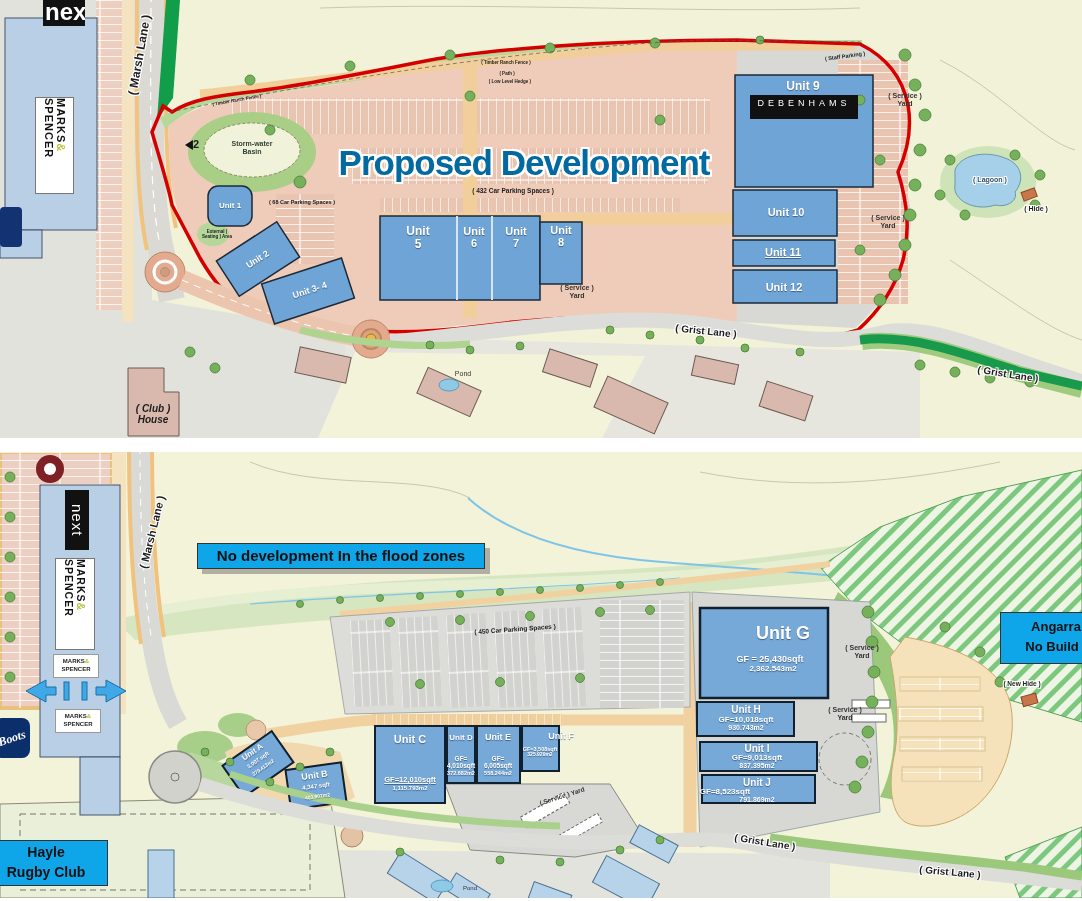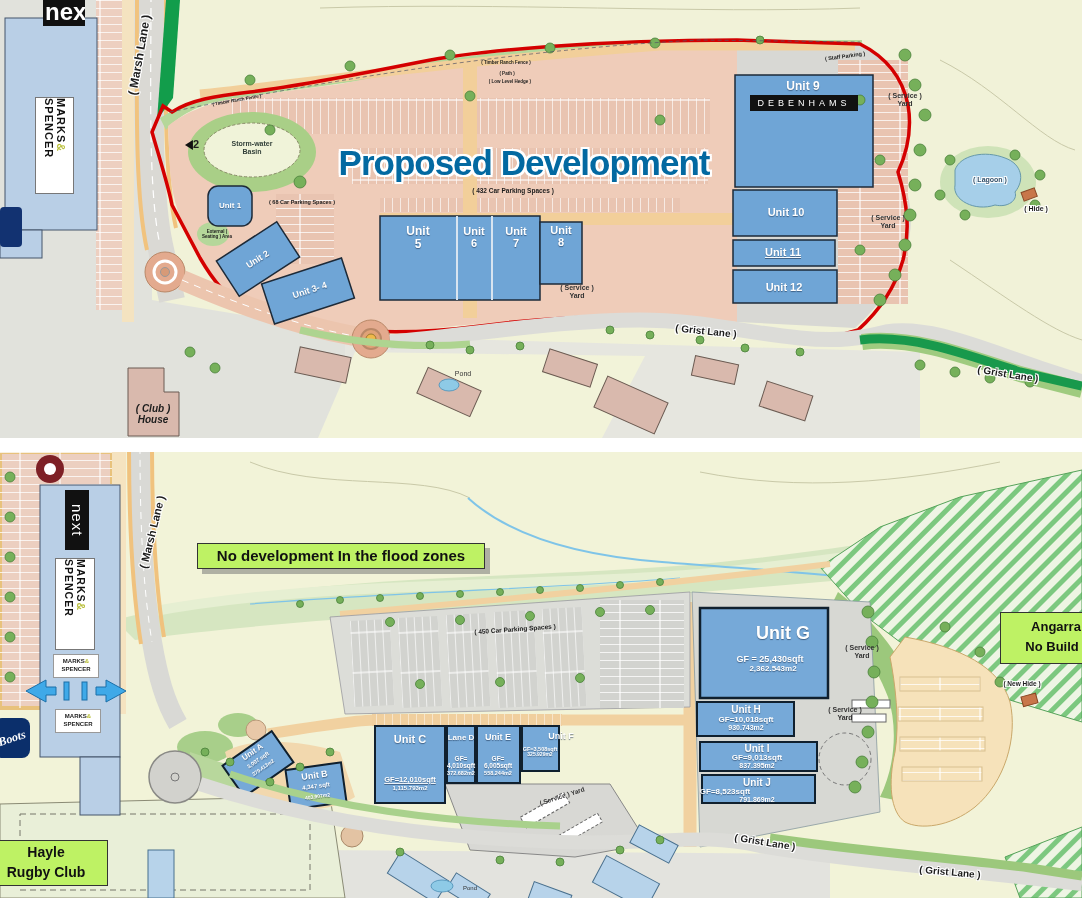--- a/index.html
+++ b/index.html
@@ -8,21 +8,21 @@
   .plan{position:absolute;left:0;width:1082px;overflow:hidden;background:#f1f2d8;}
   #plan-top{top:0;height:438px;}
   #plan-bottom{top:452px;height:446px;}
   svg.base{position:absolute;left:0;top:0;display:block;}
   .lbl{position:absolute;transform:translate(-50%,-50%);white-space:nowrap;
        text-align:center;font-weight:bold;color:#1c1c1c;line-height:1.1;}
   .halo{text-shadow:-1px -1px 0 #fff,1px -1px 0 #fff,-1px 1px 0 #fff,1px 1px 0 #fff,0 1px 0 #fff,0 -1px 0 #fff;}
   .wt{color:#fff;text-shadow:0 1px 1px rgba(20,40,70,.55);}
   .title{font-size:35px;letter-spacing:-1px;color:#0369a1;
      text-shadow:-2px -2px 0 #fff,2px -2px 0 #fff,-2px 2px 0 #fff,2px 2px 0 #fff,0 2px 0 #fff,0 -2px 0 #fff,2px 0 0 #fff,-2px 0 0 #fff;}
-  .box{position:absolute;background:#bef264;border:1.5px solid #333;color:#111;
+  .box{position:absolute;background:#0ea5e9;border:1.5px solid #333;color:#111;
        font-weight:bold;text-align:center;}
   .note-shadow{box-shadow:5px 5px 0 rgba(120,120,120,.55);}
   .vtext{writing-mode:vertical-rl;}
   .amp{color:#b9bf3a;}
   .tri-left{display:inline-block;width:0;height:0;border-top:5px solid transparent;
        border-bottom:5px solid transparent;border-right:8px solid #111;vertical-align:middle;}
 </style>
 </head>
 <body>
 
@@ -227,21 +227,21 @@
   <div class="lbl" style="left:463px;top:374px;font-size:7px;font-weight:normal;color:#333;">Pond</div>
 
   <div class="lbl wt" style="left:230px;top:206px;font-size:8px;">Unit 1</div>
   <div class="lbl wt" style="left:258px;top:260px;font-size:9px;transform:translate(-50%,-50%) rotate(-33deg);">Unit 2</div>
   <div class="lbl wt" style="left:310px;top:291px;font-size:9px;transform:translate(-50%,-50%) rotate(-18deg);">Unit 3- 4</div>
   <div class="lbl wt" style="left:418px;top:238px;font-size:12px;"><span>Unit</span><br><span>5</span></div>
   <div class="lbl wt" style="left:474px;top:237px;font-size:11px;"><span>Unit</span><br><span>6</span></div>
   <div class="lbl wt" style="left:516px;top:237px;font-size:11px;"><span>Unit</span><br><span>7</span></div>
   <div class="lbl wt" style="left:561px;top:236px;font-size:11px;"><span>Unit</span><br><span>8</span></div>
   <div class="lbl wt" style="left:803px;top:87px;font-size:12px;">Unit 9</div>
-  <div style="position:absolute;left:750px;top:95px;width:108px;height:16px;background:#111;color:#fff;
+  <div style="position:absolute;left:750px;top:95px;width:108px;height:24px;background:#111;color:#fff;
        font-size:9px;letter-spacing:4px;text-align:center;line-height:16px;">DEBENHAMS</div>
   <div class="lbl wt" style="left:786px;top:212px;font-size:11px;">Unit 10</div>
   <div class="lbl wt" style="left:783px;top:252px;font-size:11px;text-decoration:underline;">Unit 11</div>
   <div class="lbl wt" style="left:784px;top:287px;font-size:11px;">Unit 12</div>
 
   <div style="position:absolute;left:43px;top:0;width:40px;height:26px;background:#111;color:#fff;overflow:hidden;
        font-size:24px;line-height:24px;font-weight:bold;padding-left:2px;">next</div>
   <div style="position:absolute;left:35px;top:97px;width:37px;height:95px;background:#fff;border:1px solid #777;
        display:flex;justify-content:center;">
     <div class="vtext" style="font-size:11px;font-weight:bold;letter-spacing:1px;color:#111;"><span>SPENCER</span></div>
@@ -462,21 +462,21 @@
   <div class="lbl wt" style="left:316px;top:334px;font-size:9px;transform:translate(-50%,-50%) rotate(-8deg);">
     <span style="font-size:9px;">Unit B</span><br>
     <span style="font-size:6px;">4,347 sqft</span><br>
     <span style="font-size:5px;">403.907m2</span>
   </div>
 
   <div class="lbl wt" style="left:410px;top:287px;font-size:11px;">Unit C</div>
   <div class="lbl wt" style="left:410px;top:328px;font-size:7.5px;text-decoration:underline;">GF=12,010sqft</div>
   <div class="lbl wt" style="left:410px;top:336px;font-size:6px;">1,115.793m2</div>
 
-  <div class="lbl wt" style="left:461px;top:286px;font-size:8px;">Lane D</div>
+  <div class="lbl wt" style="left:461px;top:286px;font-size:8px;">Unit D</div>
   <div class="lbl wt" style="left:461px;top:307px;font-size:6.5px;">GF=</div>
   <div class="lbl wt" style="left:461px;top:314px;font-size:6.5px;">4,010sqft</div>
   <div class="lbl wt" style="left:461px;top:321px;font-size:5.5px;">372.682m2</div>
 
   <div class="lbl wt" style="left:498px;top:286px;font-size:9px;">Unit E</div>
   <div class="lbl wt" style="left:498px;top:307px;font-size:6.5px;">GF=</div>
   <div class="lbl wt" style="left:498px;top:314px;font-size:6.5px;">6,005sqft</div>
   <div class="lbl wt" style="left:498px;top:321px;font-size:5.5px;">558.244m2</div>
 
   <div class="lbl wt" style="left:540px;top:285px;font-size:9px;margin-left:21px;">Unit F</div>

